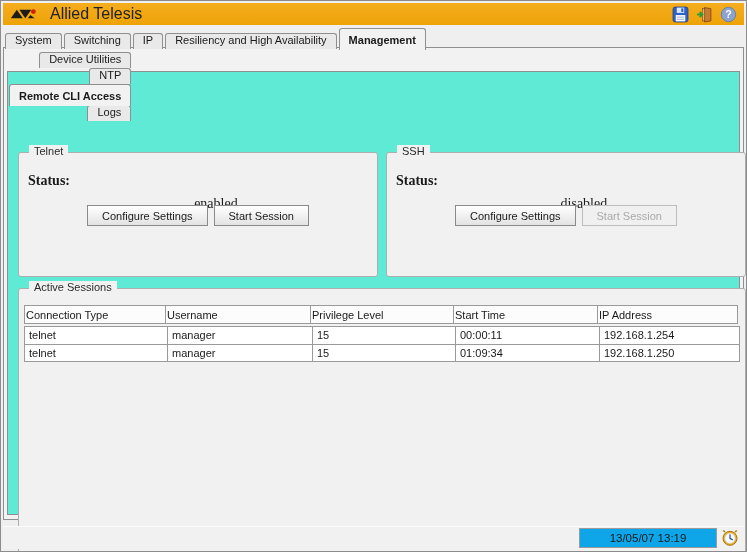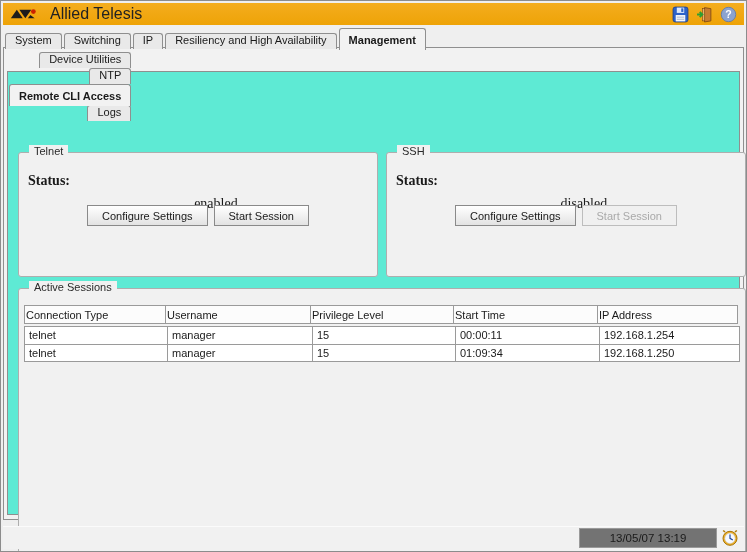--- a/index.html
+++ b/index.html
@@ -96,21 +96,21 @@
   .td + .td { border-left:1px solid #9a9a9a; }
   .c0 { width:142px; } .c1 { width:145px; } .c2 { width:143px; } .c3 { width:144px; } .c4 { width:140px; }
   .th.c0{width:142px}.th.c1{width:146px}.th.c2{width:144px}.th.c3{width:145px}.th.c4{width:141px}
   
   .statusbar {
     position:absolute; left:2px; right:2px; bottom:2px; height:23px;
     background:#f1f1f1; border-top:1px solid #fbfbfb;
   }
   .datetime-box {
     position:absolute; right:27px; top:1px; width:138px; height:20px;
-    border:1px solid #9a9a9a; background:#737373;
+    border:1px solid #9a9a9a; background:#0ea5e9;
     text-align:center; line-height:19px; font-size:11.5px;
   }
   .clock { position:absolute; right:5px; top:2px; width:18px; height:18px; }
 </style>
 </head>
 <body>
 
 <div class="window">
 
   <div class="titlebar">

